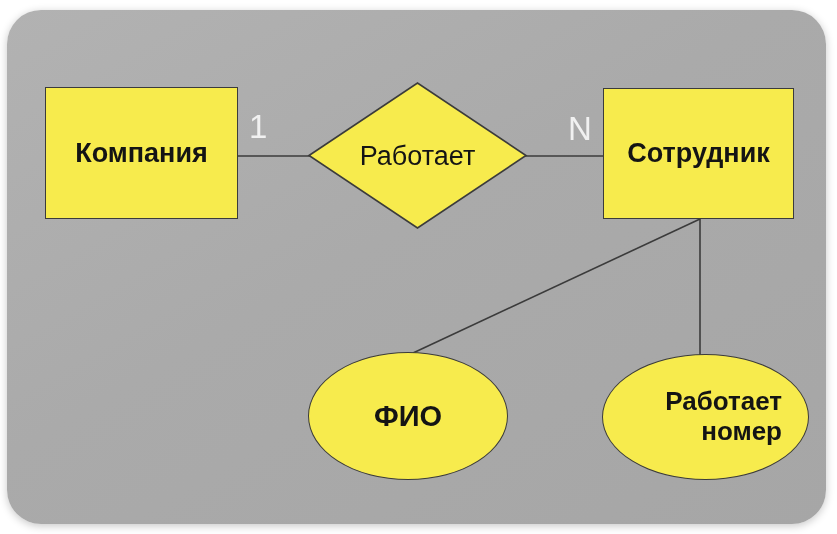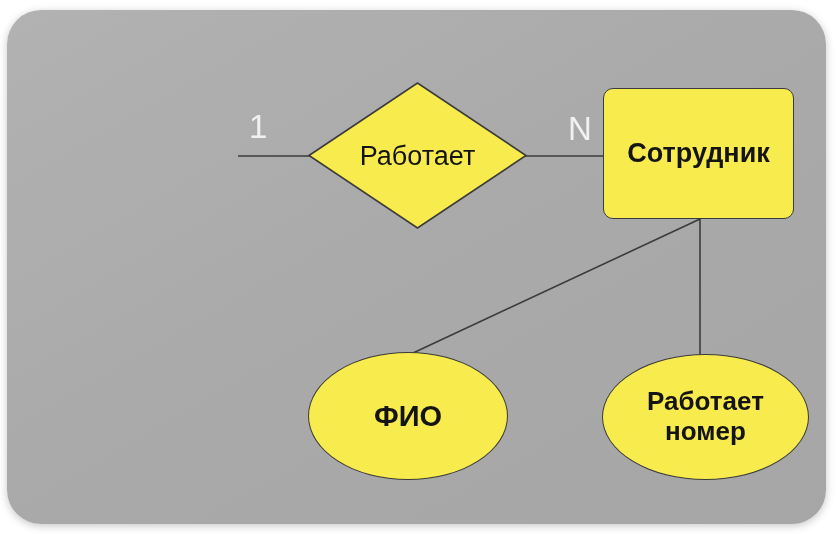--- a/index.html
+++ b/index.html
@@ -57,23 +57,23 @@
     text-align: center;
     color: var(--text-color, #141414);
     font-weight: bold;
     background: var(--shape-fill, #f7eb4d);
     border: 1.6px solid var(--shape-border, #3b3b3b);
   }
 
   .entity-rect { font-size: 27px; }
 
   .entity-company  { left: 45px;  top: 87px; width: 193px; height: 132px; }
-  .entity-employee { left: 603px; top: 88px; width: 191px; height: 131px; border-radius: 10px; }
+  .entity-employee { left: 603px; top: 88px; width: 191px; height: 131px; }
 
-  .ellipse { border-radius: 50%; }
+  .ellipse { border-radius: 50%; text-align: right; }
 
   .attr-fio {
     left: 308px; top: 352px;
     width: 200px; height: 128px;
     font-size: 29px;
   }
 
   .attr-tab {
     left: 602px; top: 354px;
     width: 207px; height: 126px;
@@ -118,20 +118,23 @@
   <div class="canvas"></div>
 
   <svg class="connector-layer" viewBox="0 0 837 534">
     <line class="connector" x1="238" y1="156" x2="312" y2="156"></line>
     <line class="connector" x1="524" y1="156" x2="604" y2="156"></line>
     <line class="connector" x1="700" y1="219" x2="413" y2="353"></line>
     <line class="connector" x1="700" y1="219" x2="700" y2="357"></line>
     <polygon class="diamond" points="309,155.5 417.5,83 526,155.5 417.5,228"></polygon>
   </svg>
 
+  <div class="shape entity-rect entity-company">
+    <span>Компания</span>
+  </div>
 
   <div class="shape entity-rect entity-employee">
     <span>Сотрудник</span>
   </div>
 
   <div class="diamond-label">
     <span>Работает</span>
   </div>
 
   <div class="cardinality cardinality-one">1</div>

